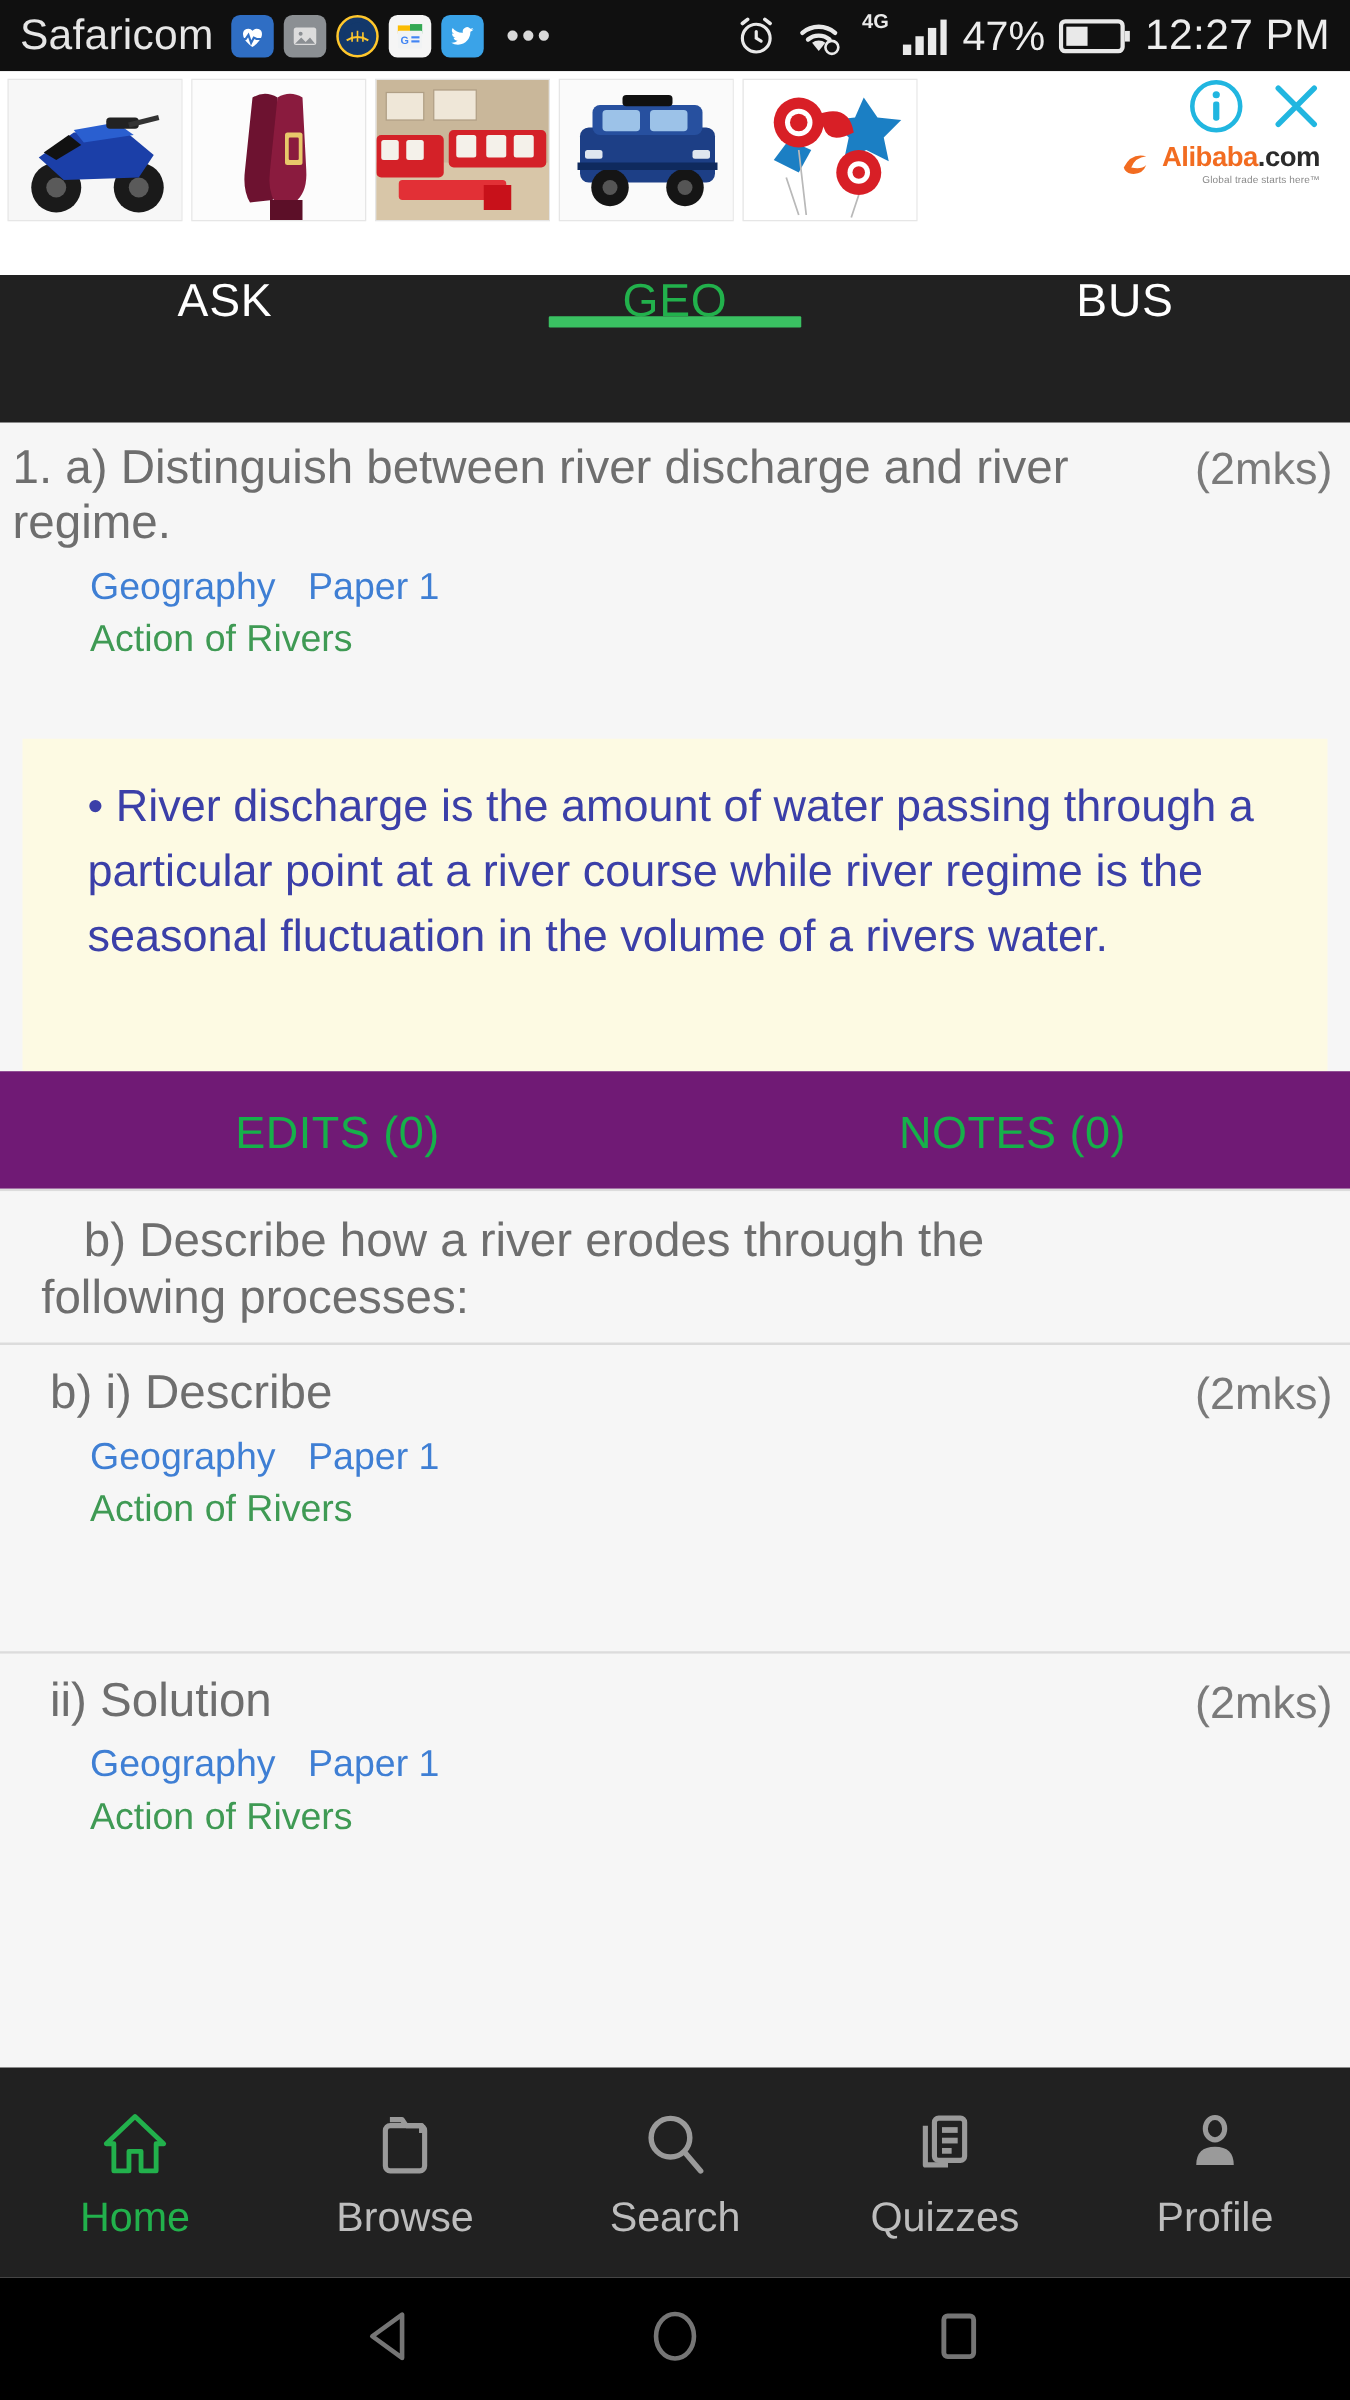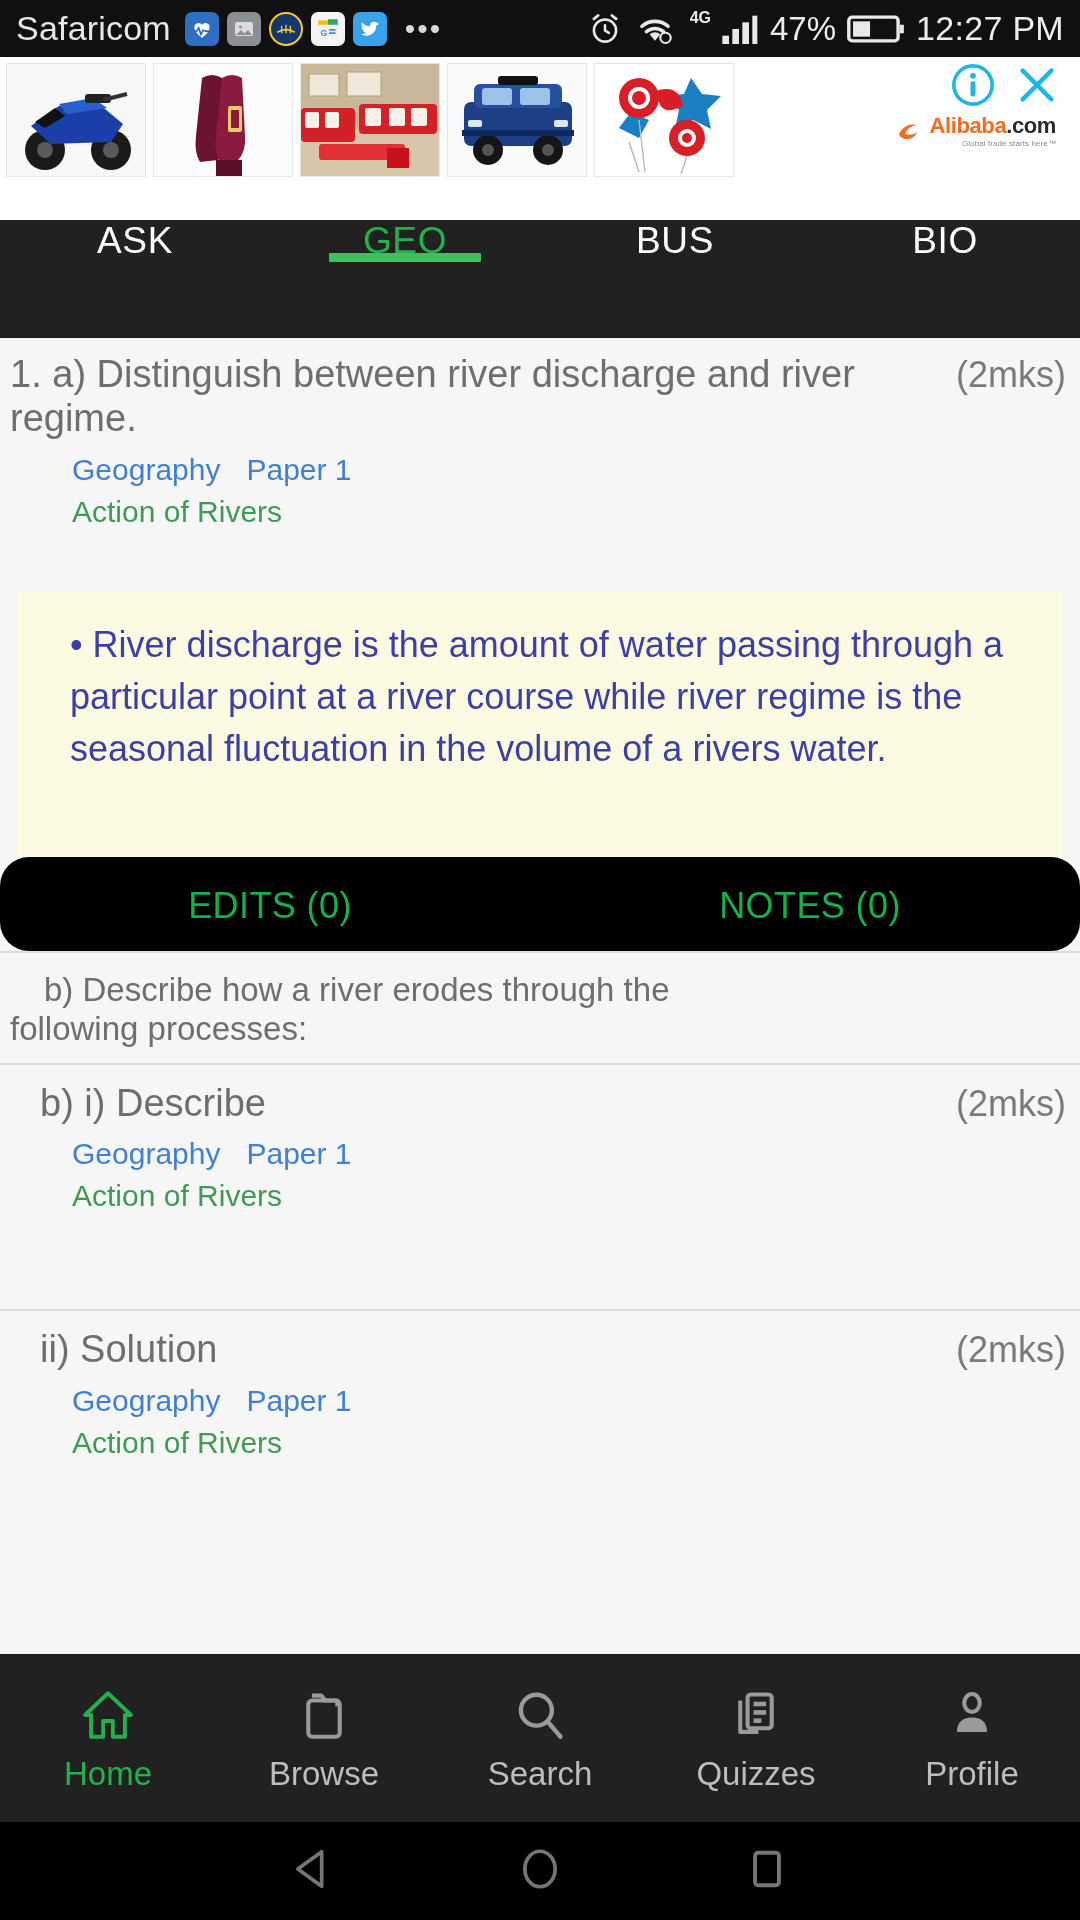--- a/index.html
+++ b/index.html
@@ -64,27 +64,27 @@
   .meta-row1 { display:flex; gap:26px; }
   .m-blue { font-size:30px; color:#3f7fd4; }
   .m-green { font-size:30px; color:#3f9a54; margin-top:8px; display:block; }
 
   
   .answer {
     background:#fdfae3; margin:62px 18px 0 18px; padding:28px 52px 82px 52px;
   }
   .answer p { font-size:36px; line-height:1.45; color:#3b3fa8; }
 
-  .actions { display:flex; padding:28px 0 24px 0; background:#000000;border-radius:29px; }
+  .actions { display:flex; padding:28px 0 24px 0; background:#701a75; }
   .act { flex:1; text-align:center; font-size:36px; color:#16b04a; letter-spacing:.4px; }
 
   .divider { height:2px; background:#dcdcdc; }
 
   .bblock { background:#f6f6f6; padding:18px 14px 14px 10px; }
-  .bintro { font-size:33px; line-height:1.17; color:#6e6e6e; }
+  .bintro { font-size:38px; line-height:1.17; color:#6e6e6e;margin-left:23px; }
   .bintro .ind1 { padding-left:34px; }
 
   .subq { background:#f6f6f6; padding:16px 14px 0 10px; }
   .subq .qhead .qtext { padding-left:30px; }
 
   .spacer-lg { height:96px; }
   .spacer-md { height:58px; }
 
   
   .bottomnav { height:168px; background:#212121; flex:none; display:flex; align-items:center; }
@@ -294,23 +294,20 @@
   <div class="tabbar">
     <div class="tab">
       <span>ASK</span>
     </div>
     <div class="tab active">
       <span>GEO</span>
       <span class="ind"></span>
     </div>
     <div class="tab">
       <span>BUS</span>
-    </div>
-    <div class="tab">
-      <span>BIO</span>
     </div>
   </div>
 
   <div class="content">
 
     <div class="qblock">
       <div class="qhead">
         <div class="qtext">1. a) Distinguish between river discharge and river regime.</div>
         <div class="qmarks">(2mks)</div>
       </div>

